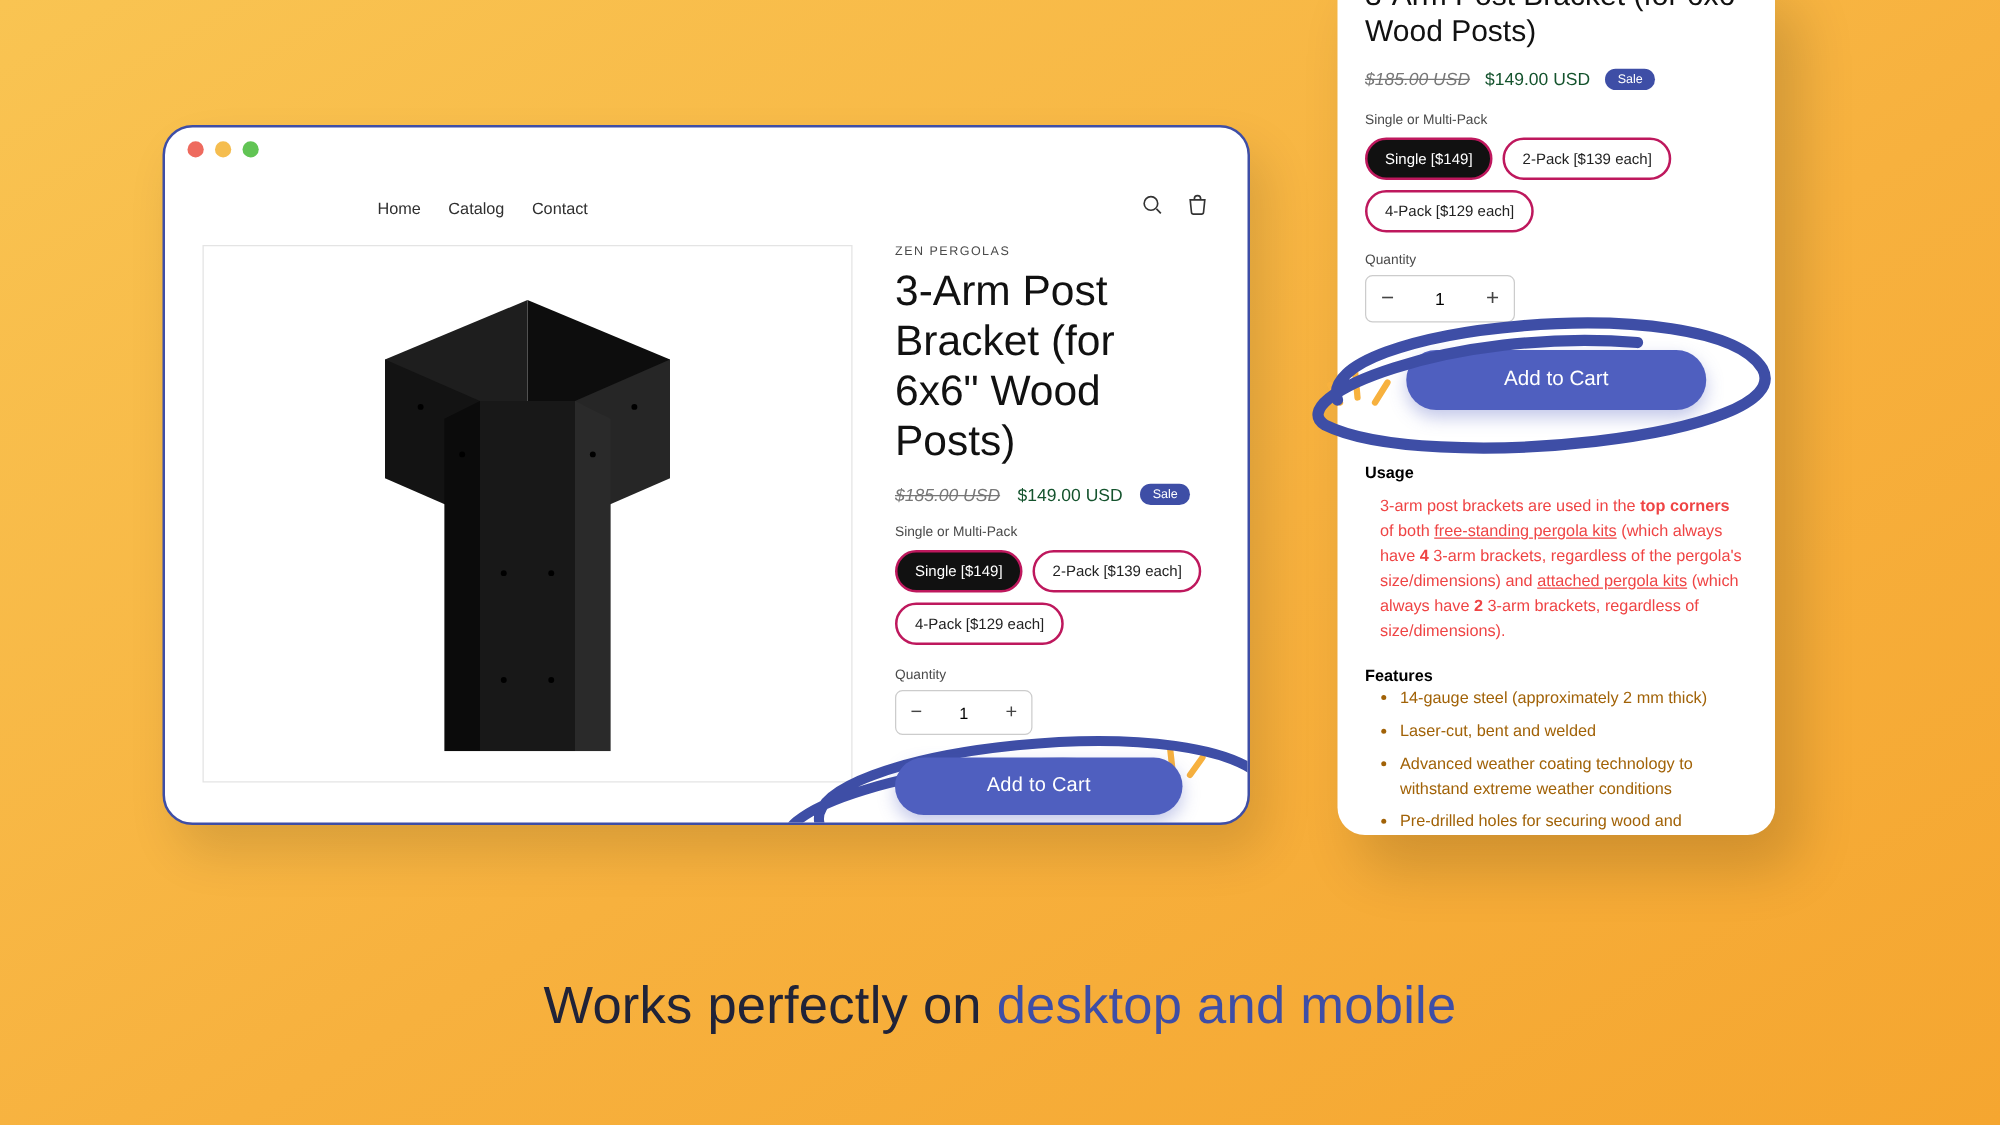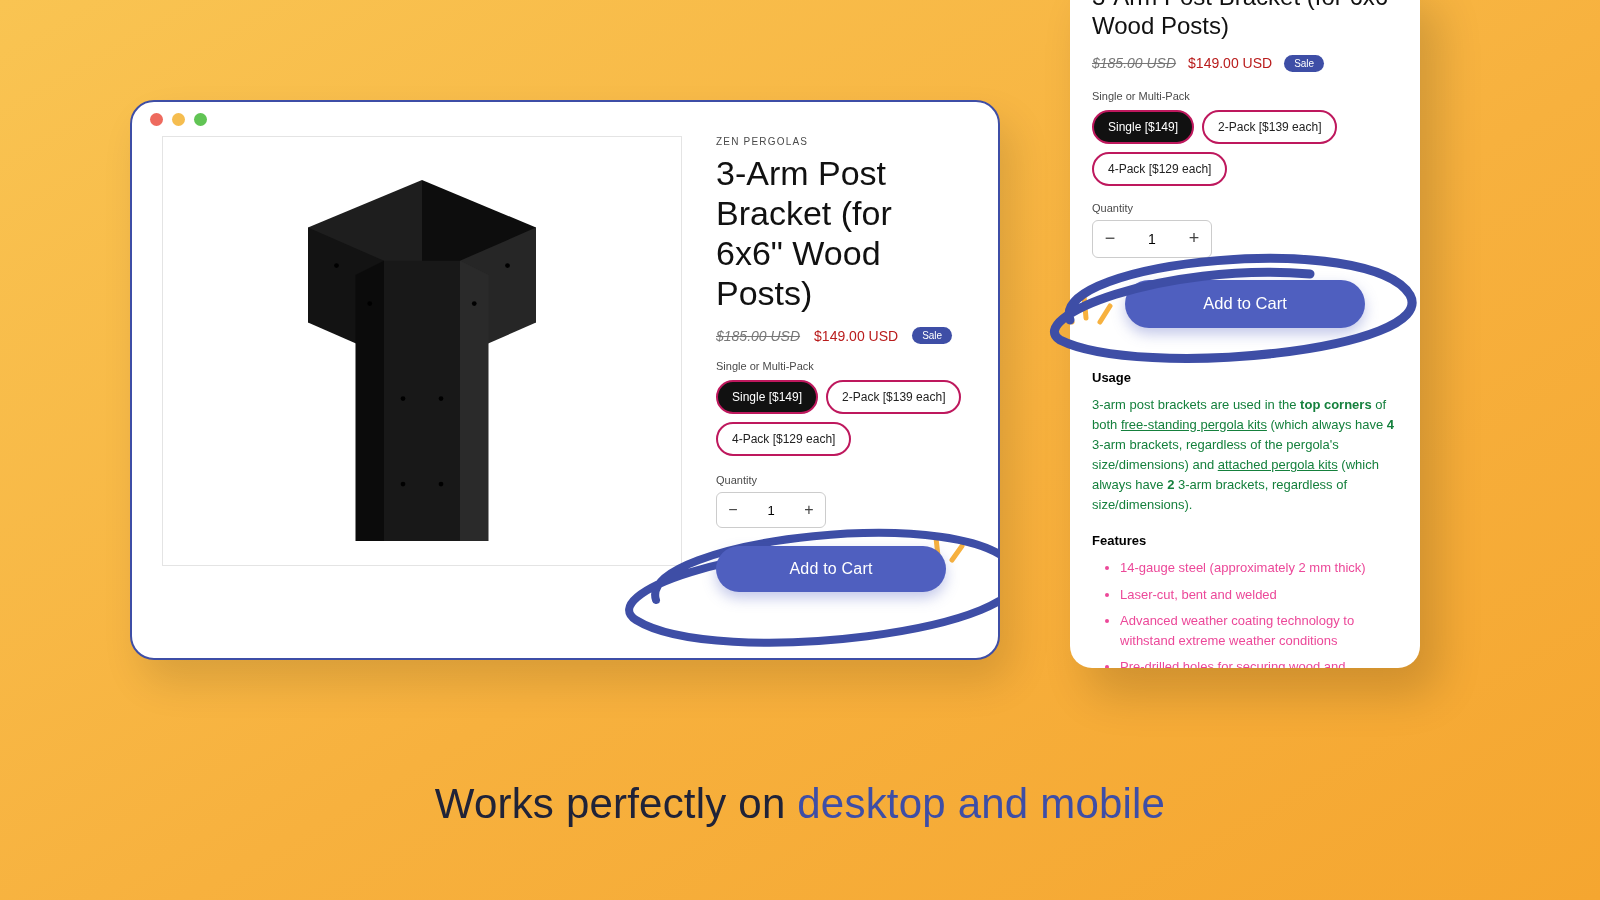--- a/index.html
+++ b/index.html
@@ -36,21 +36,21 @@
     display: flex; align-items: center; justify-content: center;
   }
   .bracket { position: relative; width: 380px; height: 380px; }
   .bracket svg { width: 100%; height: 100%; }
 
   .details { flex: 1 1 auto; min-width: 0; }
   .vendor { font-size: 10px; letter-spacing: 1.2px; color: #4a4a4a; text-transform: uppercase; }
   .title  { font-size: 34px; line-height: 1.18; margin-top: 6px; color: #111; font-weight: 400; }
   .price-row { margin-top: 14px; display: flex; align-items: center; gap: 14px; font-size: 14px; }
   .price-old { color: #777; text-decoration: line-through; font-style: italic; }
-  .price-new { color: #b91c1c; }
+  .price-new { color: #14532d; }
   .sale-pill { background: #3e4ea6; color: #fff; font-size: 10px; padding: 3px 10px; border-radius: 999px; }
   .opt-label { font-size: 11px; color: #4a4a4a; margin-top: 16px; }
   .pills { display: flex; flex-wrap: wrap; gap: 8px; margin-top: 8px; }
   .pill {
     font-size: 12px; padding: 8px 14px; border-radius: 999px;
     border: 2px solid #be185d; background: #fff; color: #222; cursor: pointer;
   }
   .pill.sel { background: #111; color: #fff; }
   .qty-label { font-size: 11px; color: #4a4a4a; margin-top: 18px; }
   .qty-box {
@@ -92,23 +92,23 @@
   .m-qty-box .step { width: 26px; text-align: center; font-size: 18px; color: #444; cursor: pointer; }
   .m-qty-box .val  { font-size: 14px; }
   .m-atc-wrap { position: relative; margin-top: 22px; height: 70px; display: flex; justify-content: center; }
   .m-atc-btn {
     position: relative; z-index: 2;
     width: 240px; height: 48px; border-radius: 999px; border: none;
     background: #4f5fbf; color: #fff; font-size: 16.5px;
     cursor: pointer; box-shadow: 0 6px 14px rgba(79,95,191,.35);
   }
   .m-usage-h { margin-top: 20px; font-size: 13px; font-weight: 700; }
-  .m-usage-p { margin-top: 10px; font-size: 13px; color: #15803d; line-height: 1.55; }
+  .m-usage-p { margin-top: 10px; font-size: 13px; color: #ef4444; line-height: 1.55; margin-left: 12px; }
   .m-feat-h  { margin-top: 18px; font-size: 13px; font-weight: 600; }
-  .m-feat-ul { margin-top: 10px; padding-left: 28px; font-size: 13px; color: #ec4899; line-height: 1.55; }
+  .m-feat-ul { padding-left: 28px; font-size: 13px; color: #a16207; line-height: 1.55; }
   .m-feat-ul li { margin-bottom: 6px; }
 
   
   .mob-scribble { position: absolute; z-index: 5; pointer-events: none; left: 1030px; top: 240px; width: 400px; height: 130px; }
   .mob-scribble path { fill: none; stroke: #3e4ea6; stroke-width: 9; stroke-linecap: round; }
   .mob-sparks { position: absolute; z-index: 4; left: 1060px; top: 280px; width: 60px; height: 50px; pointer-events: none; }
   .mob-sparks path { stroke: #f7b13e; stroke-width: 5; stroke-linecap: round; fill: none; }
 
   
   .headline {
@@ -121,20 +121,41 @@
 </head>
 <body>
 
 <div class="browser">
   <div class="titlebar">
     <div class="dot red"></div>
     <div class="dot yel"></div>
     <div class="dot grn"></div>
   </div>
 
+  <div class="shop-header">
+    <div class="nav">
+      <span>Home</span>
+      <span>Catalog</span>
+      <span>Contact</span>
+    </div>
+    <div class="hdr-icons">
+      <span>
+        <svg viewBox="0 0 24 24">
+            <circle cx="10.5" cy="10.5" r="6.5"></circle>
+            <path d="M20 20l-4.2-4.2"></path>
+          </svg>
+      </span>
+      <span>
+        <svg viewBox="0 0 24 24">
+            <path d="M5 7h14l-1.2 12a2 2 0 0 1-2 1.8H8.2a2 2 0 0 1-2-1.8L5 7z"></path>
+            <path d="M9 7V6a3 3 0 0 1 6 0v1"></path>
+          </svg>
+      </span>
+    </div>
+  </div>
 
   <div class="product-area">
     <div class="gallery">
       <div class="bracket">
         <svg viewBox="0 0 380 400" xmlns="http://www.w3.org/2000/svg">
 
           <g fill="#111" stroke="#000" stroke-width="0">
             <polygon points="190,20 310,70 310,170 190,120" fill="#0d0d0d"></polygon>
             <polygon points="190,20 70,70 70,170 190,120" fill="#1e1e1e"></polygon>
             <polygon points="70,70 70,170 150,205 150,105" fill="#131313"></polygon>

